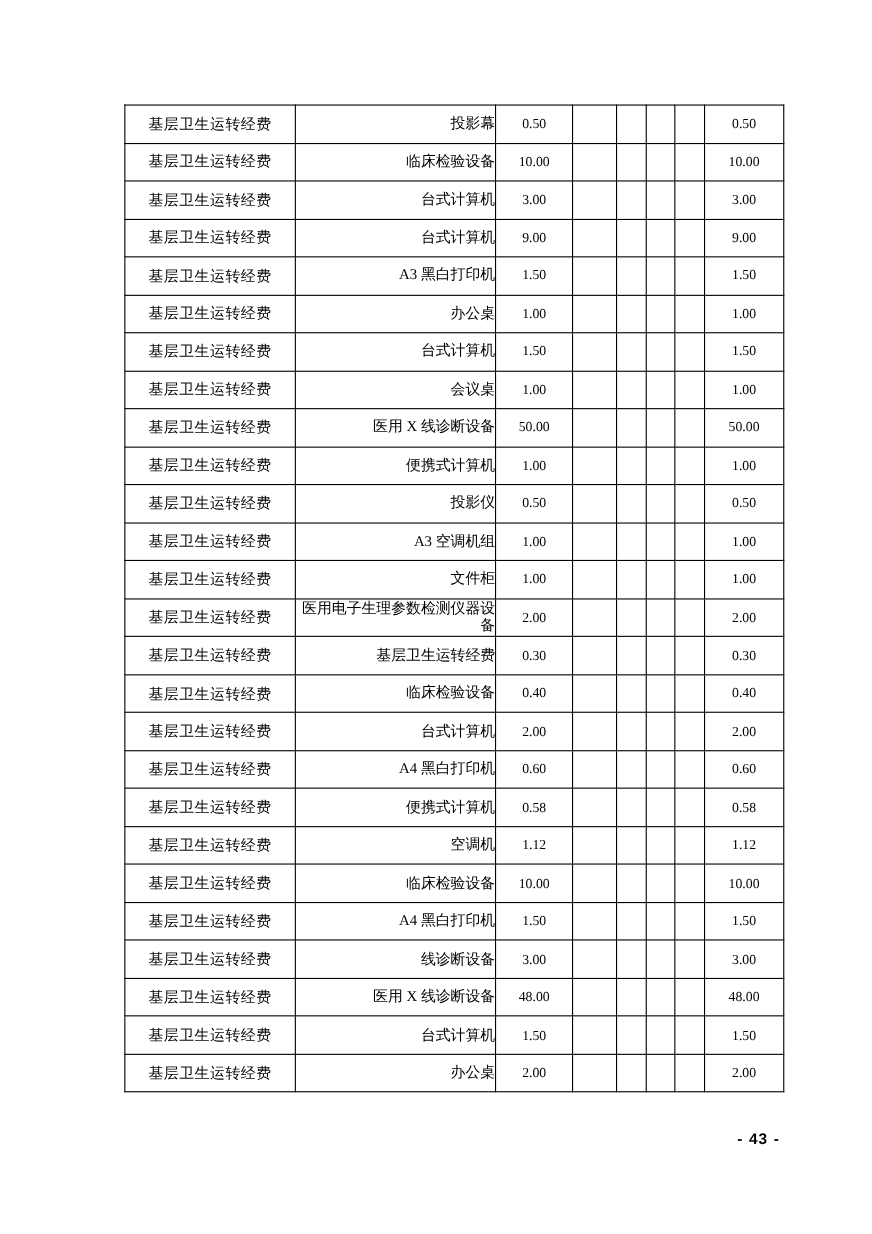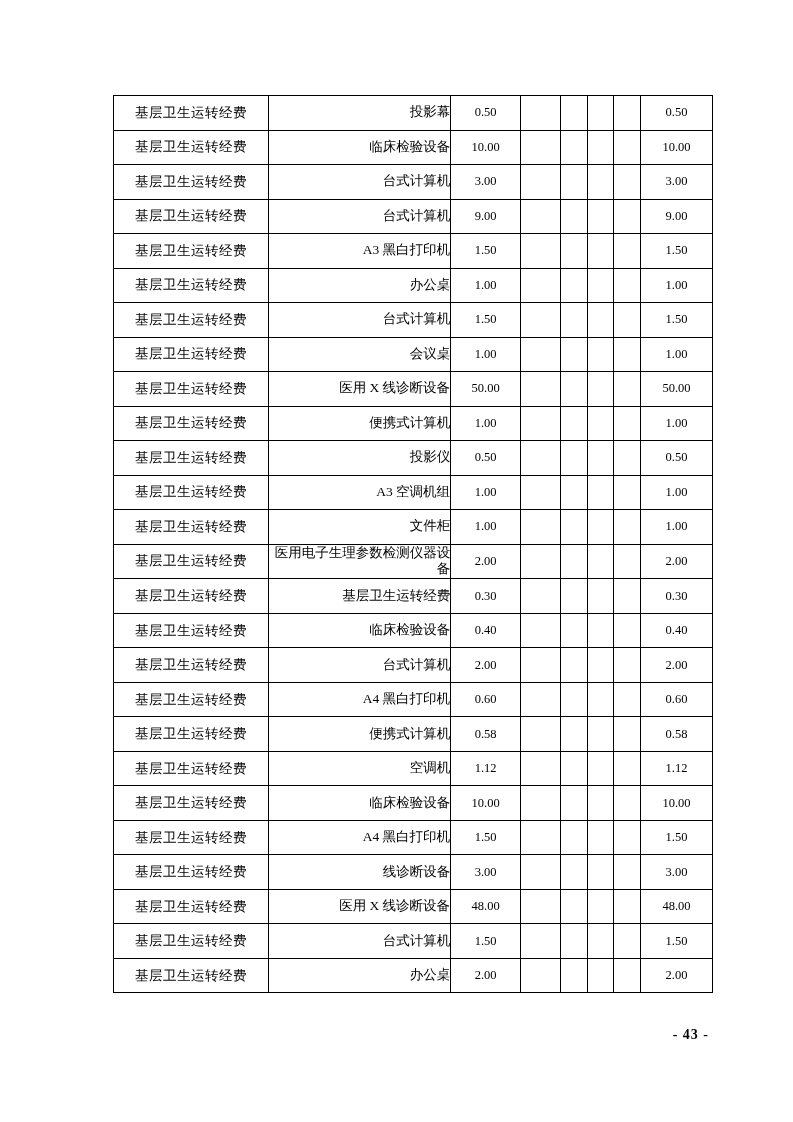--- a/index.html
+++ b/index.html
@@ -68,21 +68,21 @@
     width: 68px;
     text-align: center;
     font-size: 12.5px;
   }
   .page-number {
     position: absolute;
     right: 84px;
     top: 1027px;
     font-size: 14px;
     font-weight: bold;
-    font-family: Liberation Serif, serif;
+    font-family: Liberation Sans, sans-serif;
     letter-spacing: 1px;
   }
 </style>
 </head>
 <body>
 
 <div class="page">
 
   <div class="table-wrap">
     <table class="budget">

